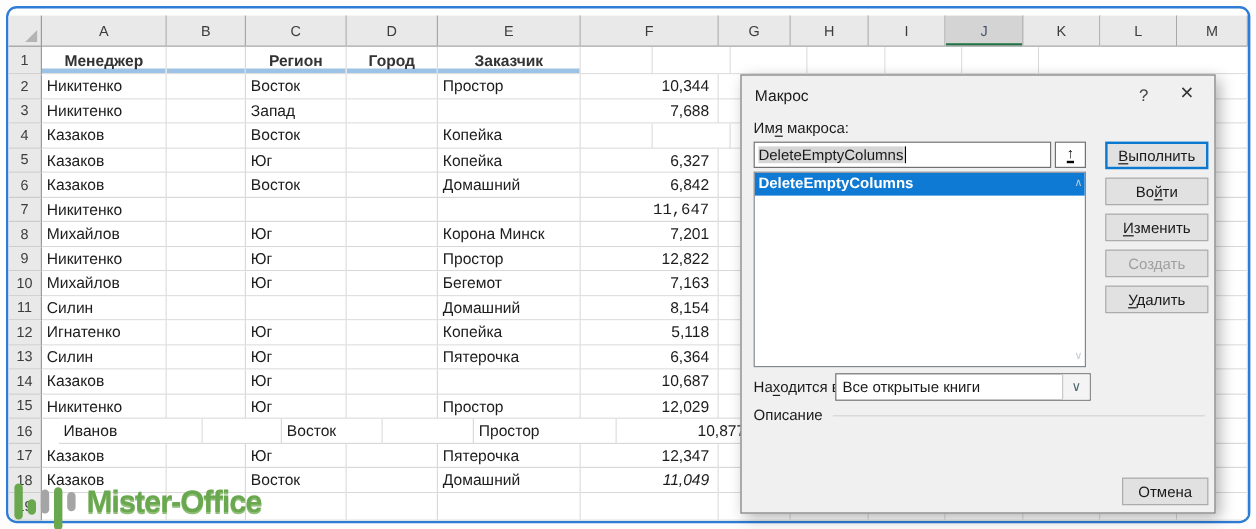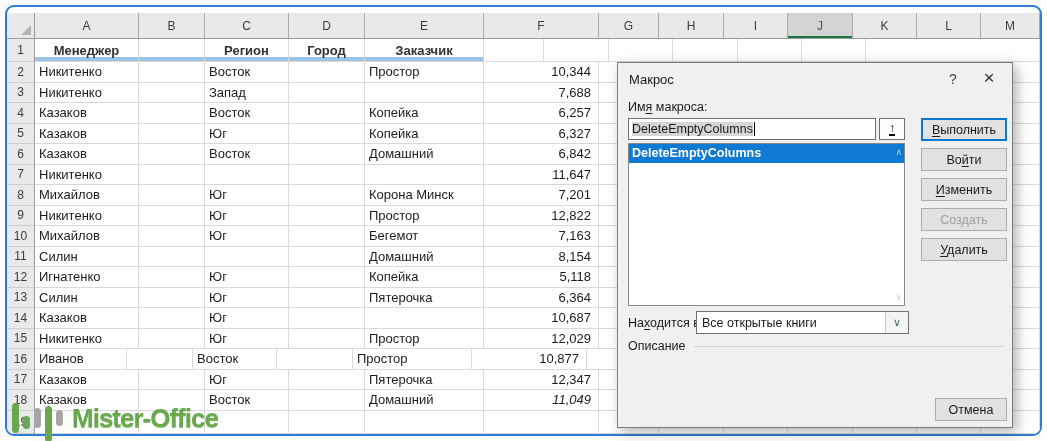--- a/index.html
+++ b/index.html
@@ -156,21 +156,20 @@
           <div class="cell" style="width: 64px;"></div>
           <div class="cell" style="flex: 1 1 auto;"></div>
         </div>
         <div class="rowline r">
           <div class="rowhead">4</div>
           <div class="cell" style="width: 104px;">Казаков</div>
           <div class="cell" style="width: 66px;"></div>
           <div class="cell" style="width: 84px;">Восток</div>
           <div class="cell" style="width: 76px;"></div>
           <div class="cell" style="width: 119px;">Копейка</div>
-          <div class="cell num" style="width: 115px;">6,257</div>
           <div class="cell" style="width: 60px;"></div>
           <div class="cell" style="width: 65px;"></div>
           <div class="cell" style="width: 64px;"></div>
           <div class="cell" style="width: 65px;"></div>
           <div class="cell" style="width: 64px;"></div>
           <div class="cell" style="width: 64px;"></div>
           <div class="cell" style="flex: 1 1 auto;"></div>
         </div>
         <div class="rowline r">
           <div class="rowhead">5</div>
@@ -204,21 +203,21 @@
           <div class="cell" style="width: 64px;"></div>
           <div class="cell" style="flex: 1 1 auto;"></div>
         </div>
         <div class="rowline r">
           <div class="rowhead">7</div>
           <div class="cell" style="width: 104px;">Никитенко</div>
           <div class="cell" style="width: 66px;"></div>
           <div class="cell" style="width: 84px;"></div>
           <div class="cell" style="width: 76px;"></div>
           <div class="cell" style="width: 119px;"></div>
-          <div class="cell num" style="width: 115px;">11,647</div>
+          <div class="cell num" style="width: 115px; font-family: Liberation Mono, monospace;">11,647</div>
           <div class="cell" style="width: 60px;"></div>
           <div class="cell" style="width: 65px;"></div>
           <div class="cell" style="width: 64px;"></div>
           <div class="cell" style="width: 65px;"></div>
           <div class="cell" style="width: 64px;"></div>
           <div class="cell" style="width: 64px;"></div>
           <div class="cell" style="flex: 1 1 auto;"></div>
         </div>
         <div class="rowline r">
           <div class="rowhead">8</div>
@@ -343,21 +342,21 @@
           <div class="cell" style="width: 60px;"></div>
           <div class="cell" style="width: 65px;"></div>
           <div class="cell" style="width: 64px;"></div>
           <div class="cell" style="width: 65px;"></div>
           <div class="cell" style="width: 64px;"></div>
           <div class="cell" style="width: 64px;"></div>
           <div class="cell" style="flex: 1 1 auto;"></div>
         </div>
         <div class="rowline r">
           <div class="rowhead">16</div>
-          <div class="cell" style="width: 92px;">Иванов</div>
+          <div class="cell" style="width: 120px; margin-left: 14px;">Иванов</div>
           <div class="cell" style="width: 66px;"></div>
           <div class="cell" style="width: 84px;">Восток</div>
           <div class="cell" style="width: 76px;"></div>
           <div class="cell" style="width: 119px;">Простор</div>
           <div class="cell num" style="width: 115px;">10,877</div>
           <div class="cell" style="width: 60px;"></div>
           <div class="cell" style="width: 65px;"></div>
           <div class="cell" style="width: 64px;"></div>
           <div class="cell" style="width: 65px;"></div>
           <div class="cell" style="width: 64px;"></div>

